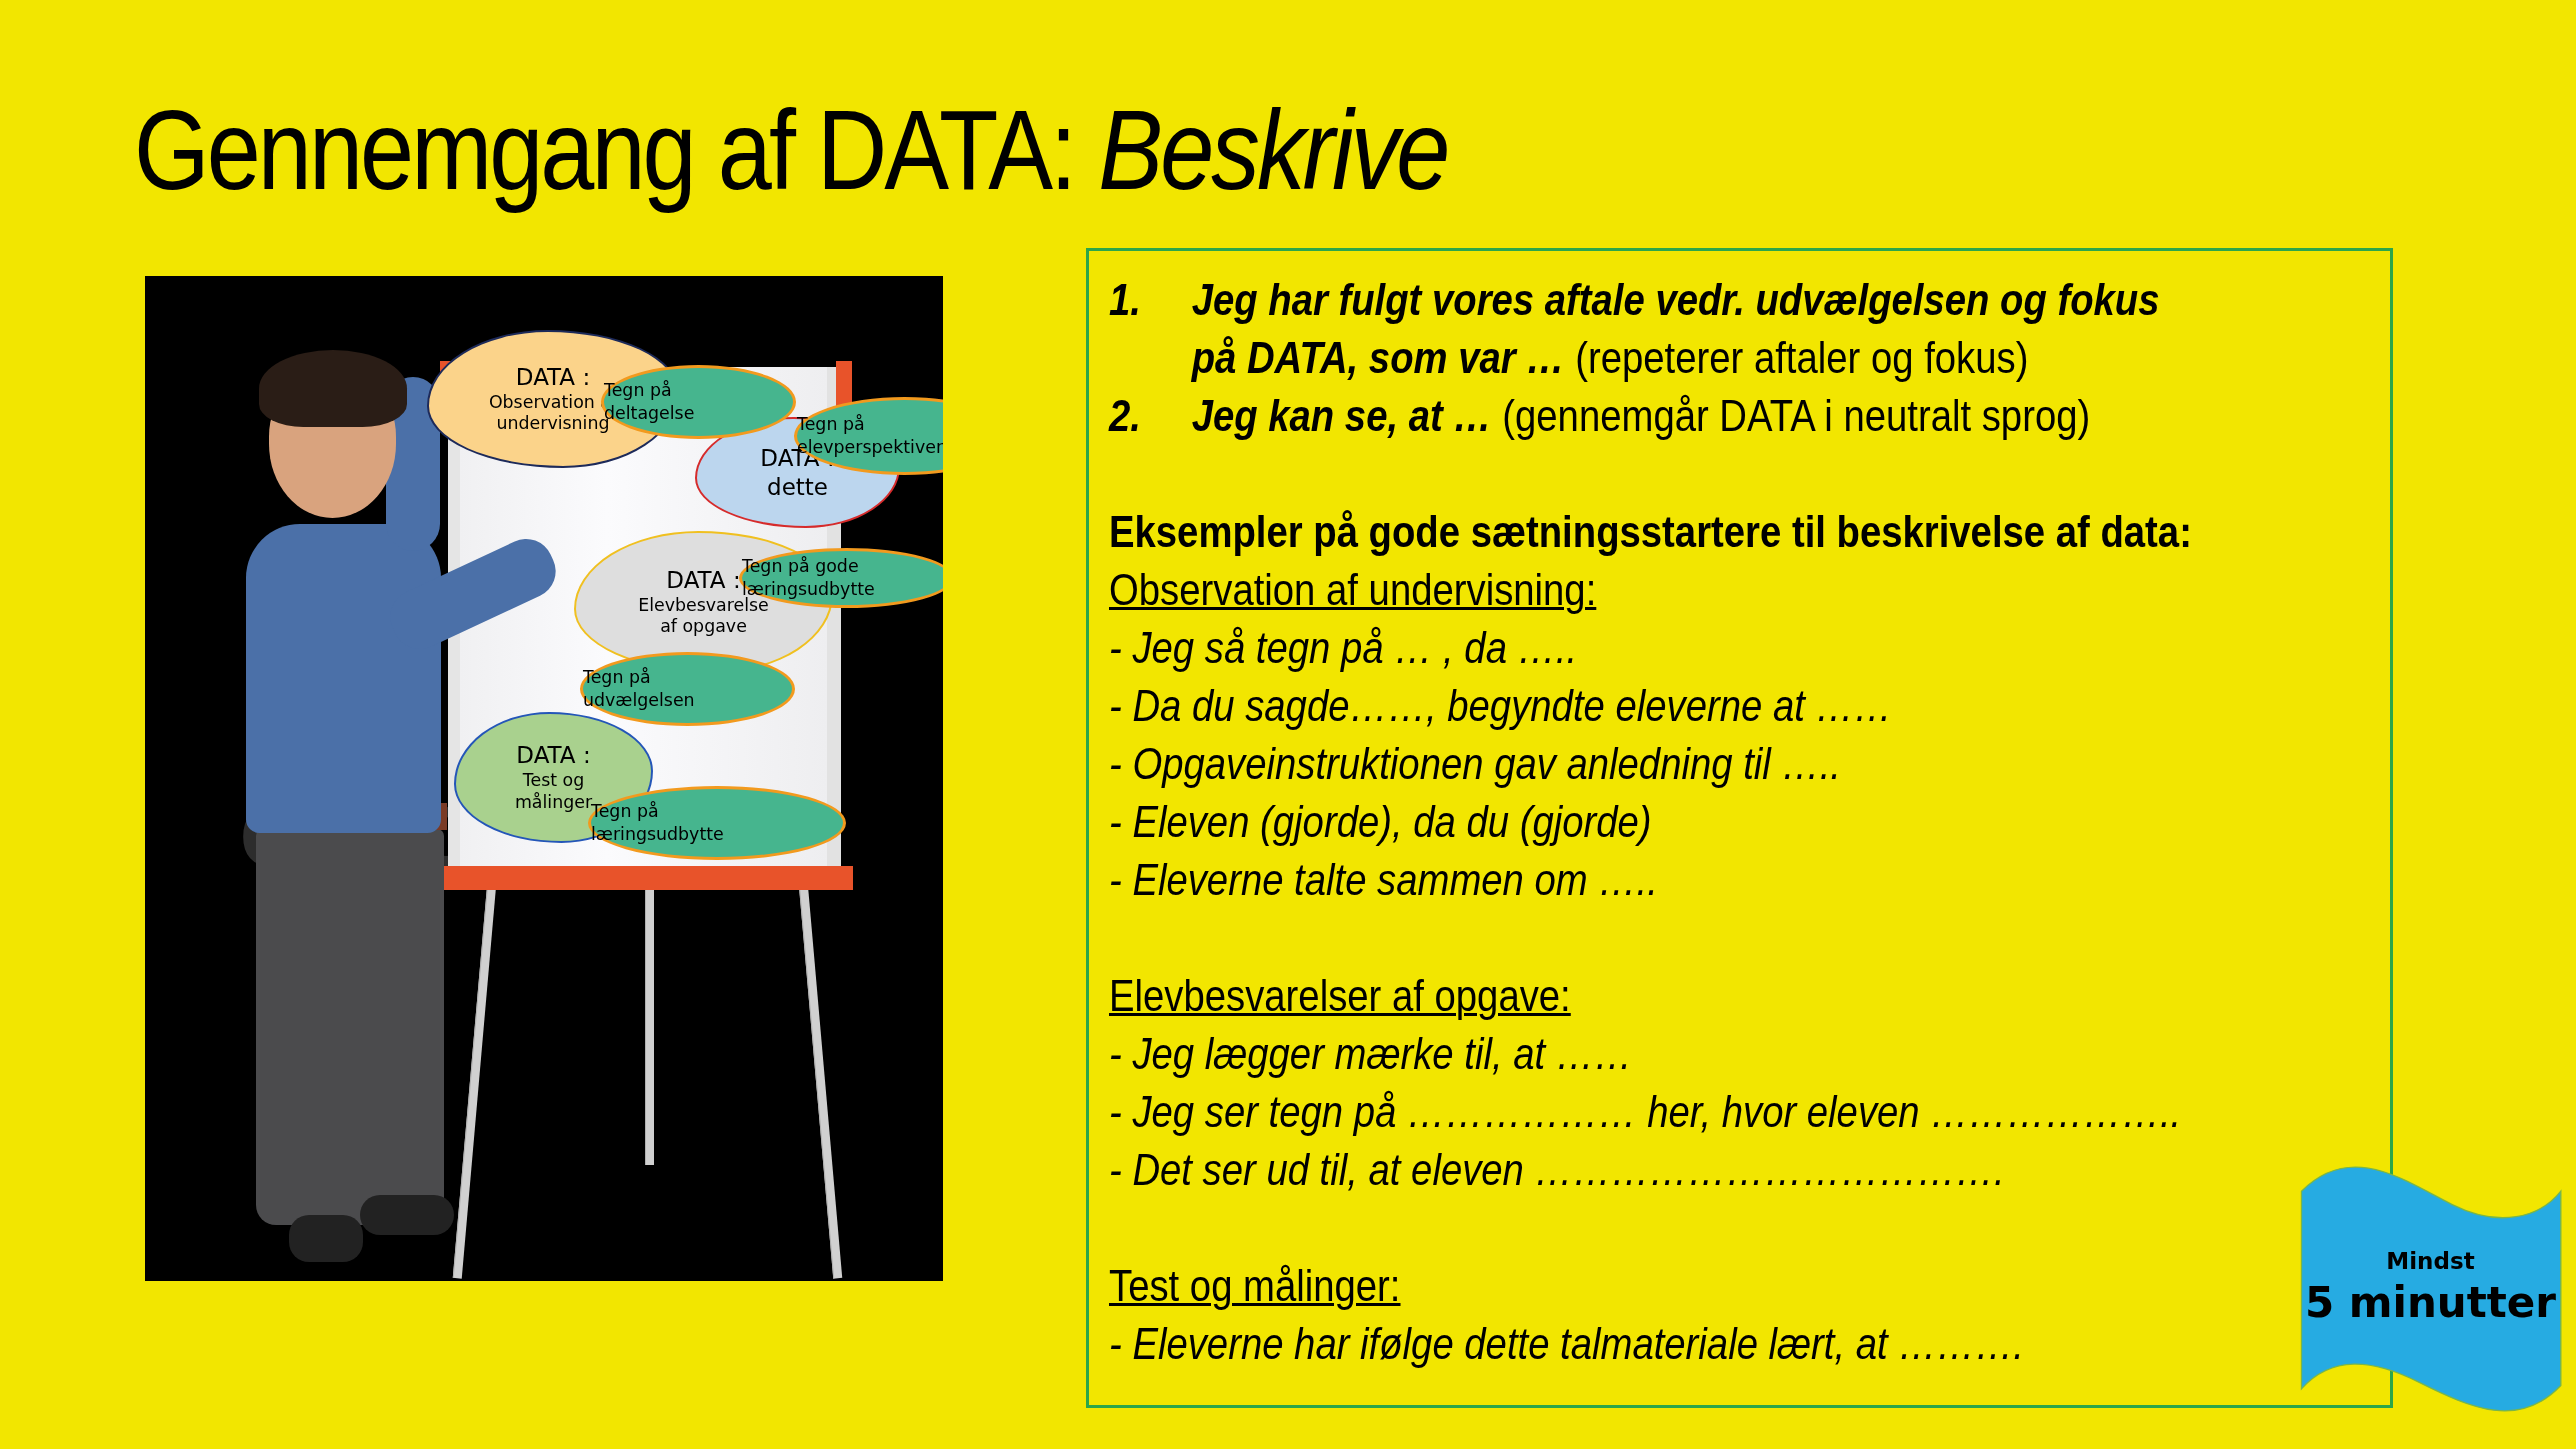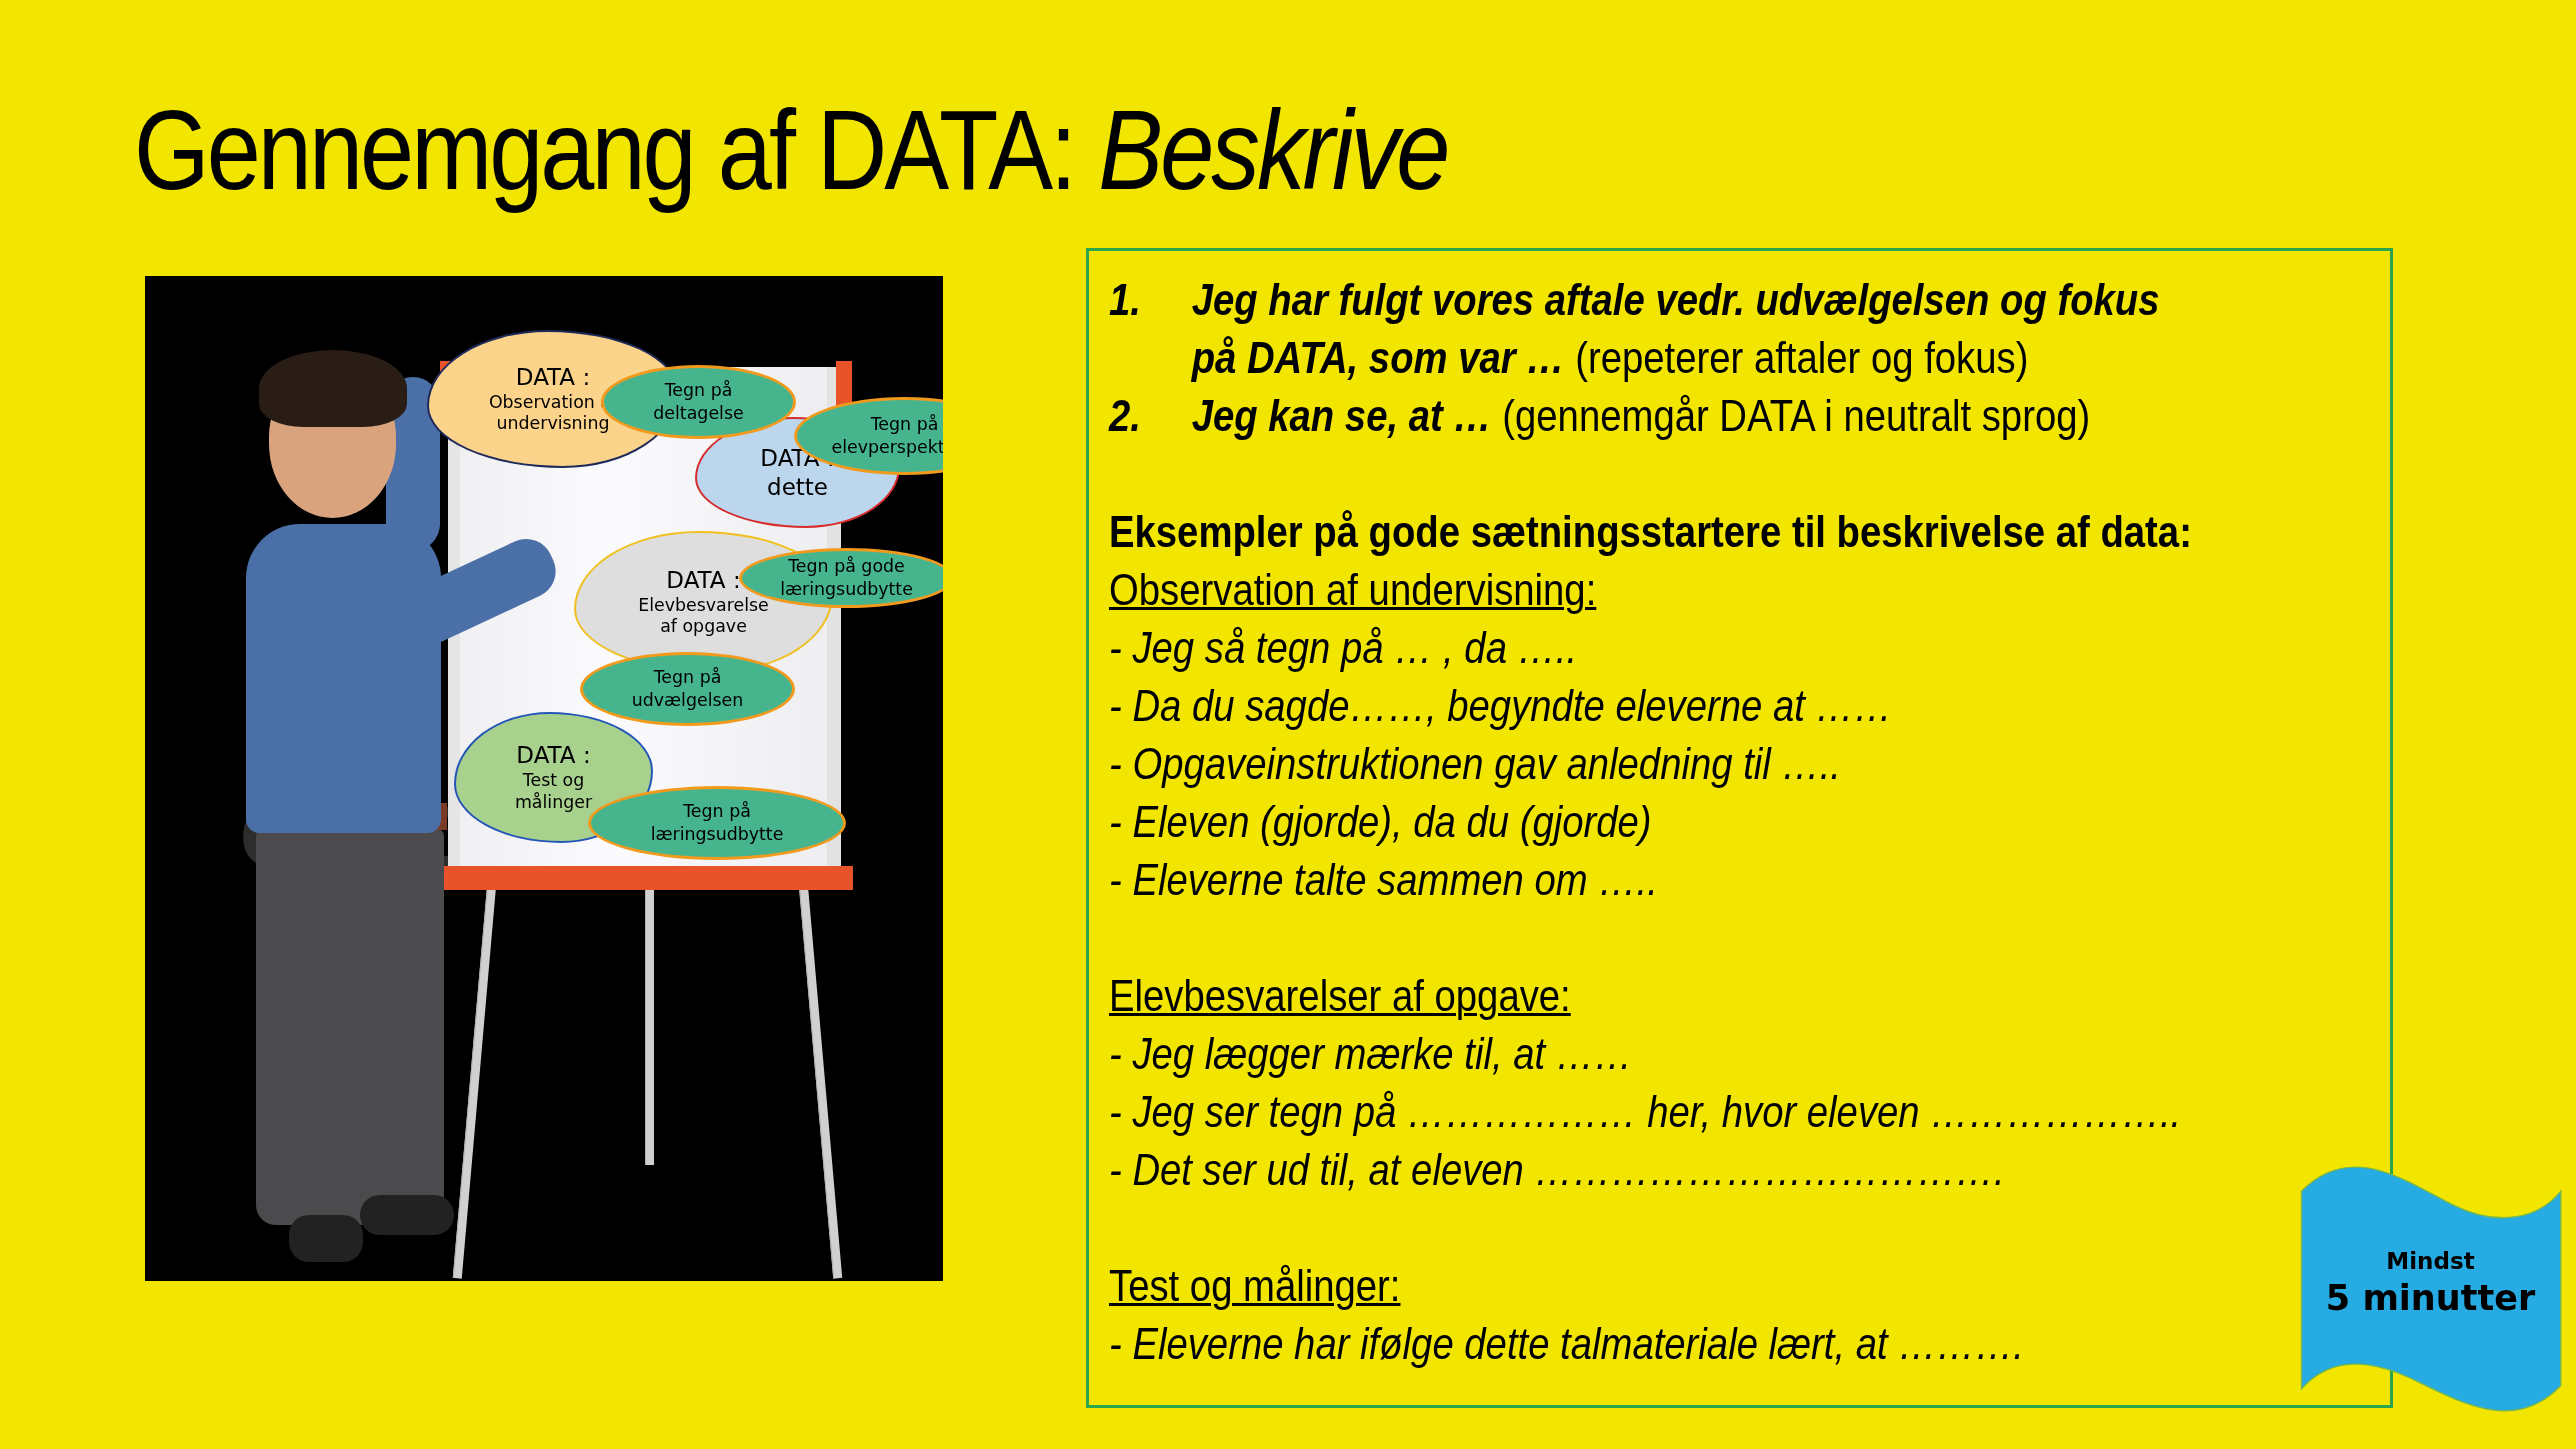--- a/index.html
+++ b/index.html
@@ -48,21 +48,21 @@
     position: absolute; text-align: center; color: #000;
     border-radius: 48% 52% 46% 54% / 55% 45% 55% 45%;
     display: flex; flex-direction: column; align-items: center; justify-content: center;
     font-family: "DejaVu Sans", sans-serif; line-height: 1.25;
   }
   .cloud .h { font-size: 23px; }
   .cloud .s { font-size: 17.4px; }
   .oval {
     position: absolute; text-align: center; color: #000;
     background: #46b58e; border: 3.4px solid #f29a1e; border-radius: 50%;
-    display: flex; flex-direction: column; align-items: center; justify-content: center;
+    display: flex; flex-direction: column; align-items: flex-start; justify-content: center;
     font-family: "DejaVu Sans", sans-serif; font-size: 17.4px; line-height: 1.3;
     box-sizing: border-box;
   }
 
   
   .textbox {
     position: absolute; left: 1086px; top: 248px; width: 1307px; height: 1160px;
     border: 3.4px solid #2ca64a; box-sizing: border-box;
     padding: 20px 0 0 20px; font-size: 44px; line-height: 58px; color: #000;
   }
@@ -76,21 +76,21 @@
   .gap { height: 58px; }
 
   .flag {
     position: absolute; left: 2298px; top: 1161px; width: 265px; height: 258px;
   }
   .flag-text {
     position: absolute; left: 2298px; top: 1248px; width: 265px; text-align: center;
     font-family: "DejaVu Sans", sans-serif; font-weight: bold; color: #000;
   }
   .flag-text .small { font-size: 23px; display: block; }
-  .flag-text .big { font-size: 35px; display: block; margin-top: 4px; }
+  .flag-text .big { font-size: 42px; display: block; margin-top: 4px; }
 </style>
 </head>
 <body>
 
 <div class="title">
   <span>Gennemgang af DATA: </span><span class="it">Beskrive</span>
 </div>
 
 <div class="picture">
   <div class="watermark">colourbox</div>

